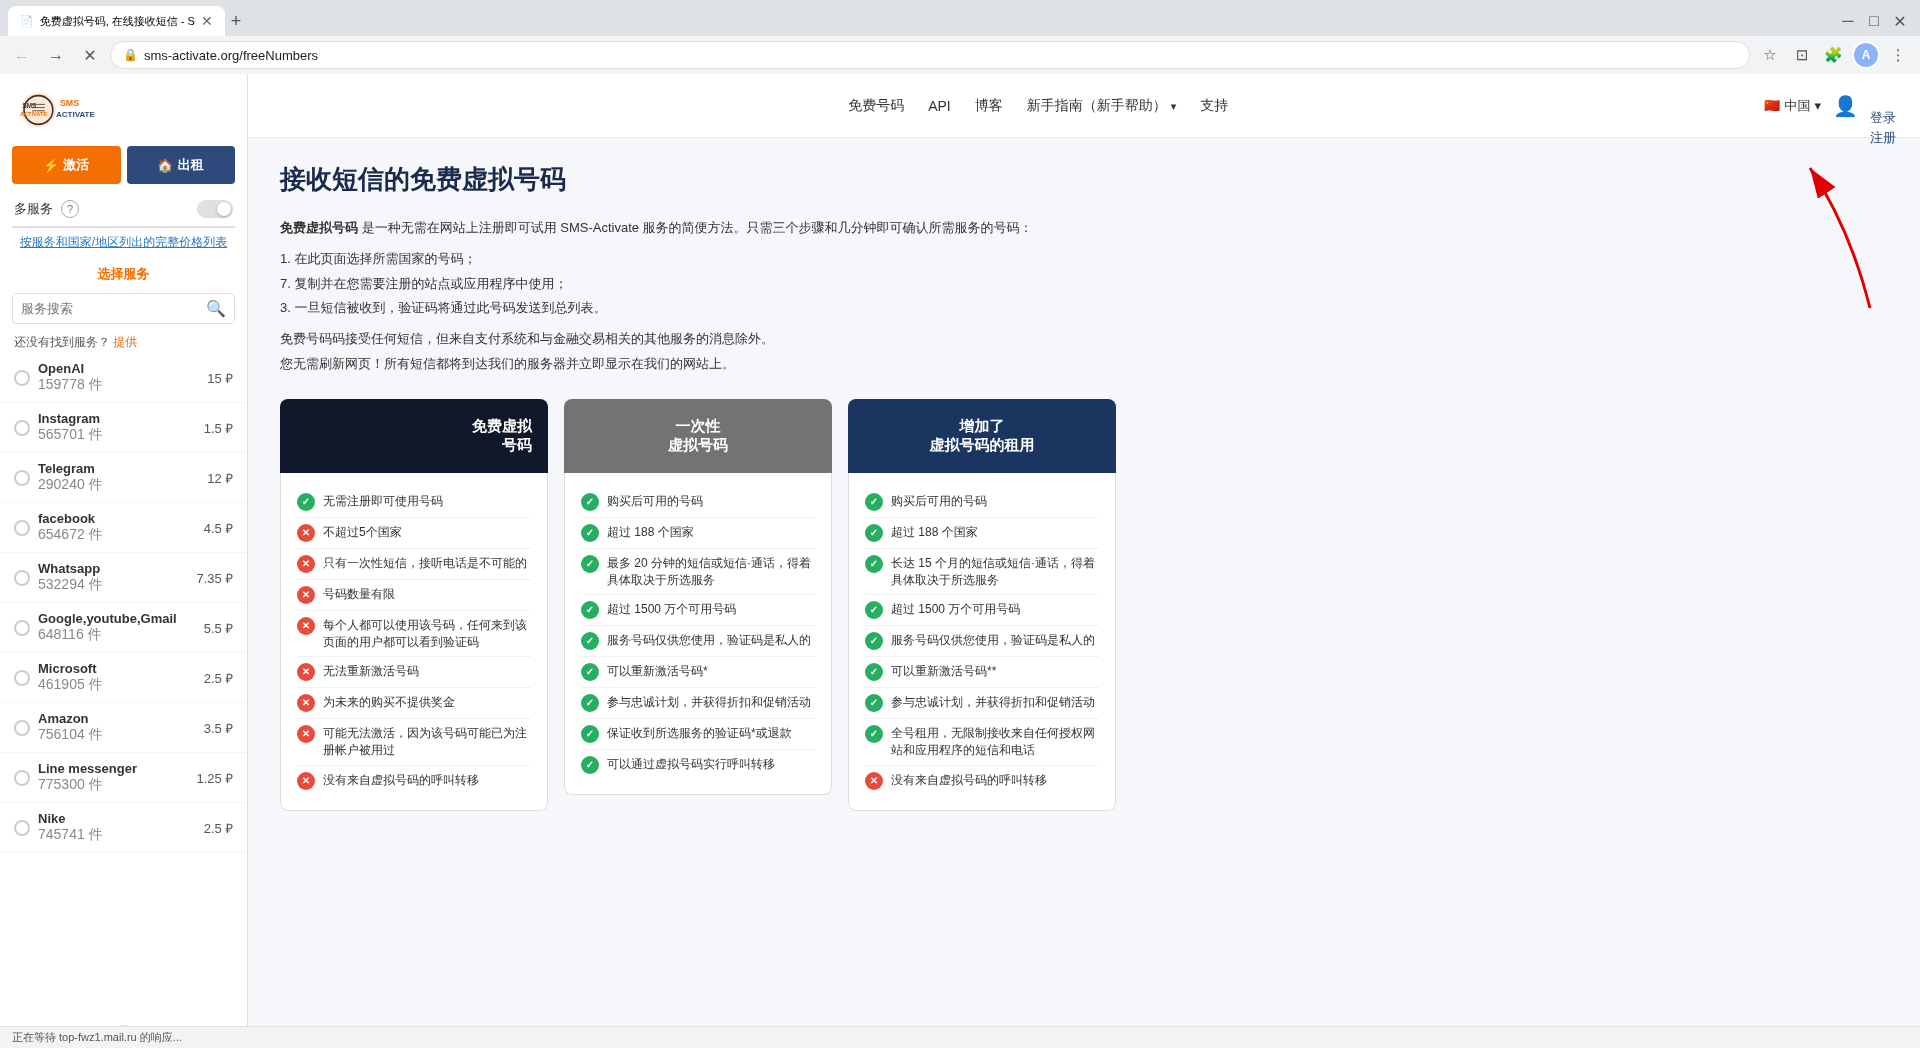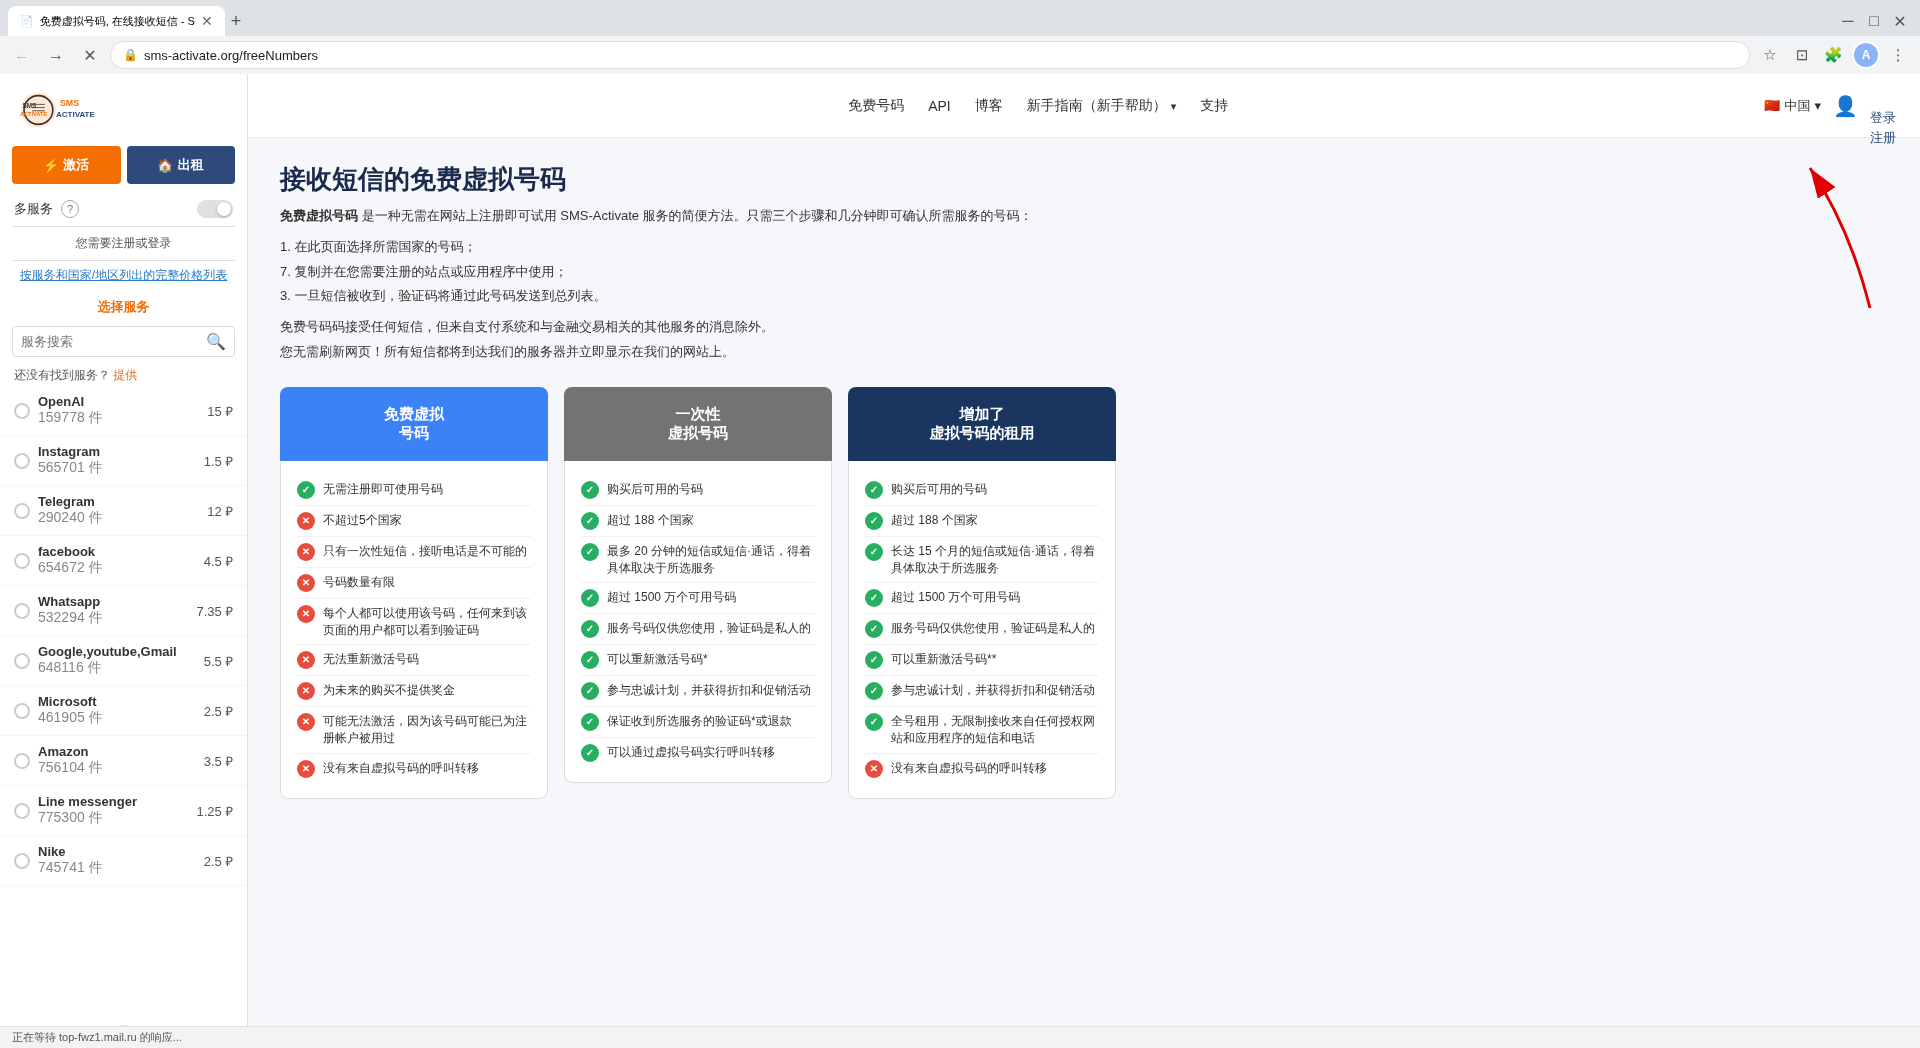--- a/index.html
+++ b/index.html
@@ -338,21 +338,21 @@
 
     
     .content-area {
       padding: 24px 32px;
       max-width: 900px;
     }
     .page-title {
       font-size: 26px;
       font-weight: bold;
       color: #1a2a4a;
-      margin-bottom: 8px;
+      margin-bottom: 20px;
     }
     .intro-text {
       font-size: 13px;
       color: #333;
       line-height: 1.7;
       margin-bottom: 8px;
     }
     .intro-bold { font-weight: bold; }
     .intro-list {
       margin: 8px 0 8px 0;
@@ -380,21 +380,21 @@
       overflow: hidden;
       min-width: 220px;
     }
     .card-header {
       padding: 18px 16px;
       text-align: center;
       font-size: 15px;
       font-weight: bold;
       color: #fff;
     }
-    .card-header.blue { background: #3b82f6; }
+    .card-header.blue { background: #0f172a; text-align: right; }
     .card-header.orange { background: #737373; }
     .card-header.dark-blue { background: #1a3560; }
     .card-body {
       background: #fff;
       padding: 14px 16px;
       border: 1px solid #ddd;
       border-top: none;
       border-radius: 0 0 8px 8px;
     }
     .card-feature {
@@ -538,21 +538,20 @@
           <span>?</span>
         </div>
         <div style="flex:1"></div>
         <div class="toggle-switch">
           <div class="toggle-knob"></div>
         </div>
       </div>
 
       <div class="divider"></div>
 
-      <div class="login-notice">您需要注册或登录</div>
 
       <div class="divider"></div>
 
       <div class="pricing-link">按服务和国家/地区列出的完整价格列表</div>
 
       <div class="select-service">选择服务</div>
 
       <div class="search-row">
         <input class="search-input" type="text" placeholder="服务搜索" style="">
         <span style="color:#aaa; font-size:16px;">🔍</span>

